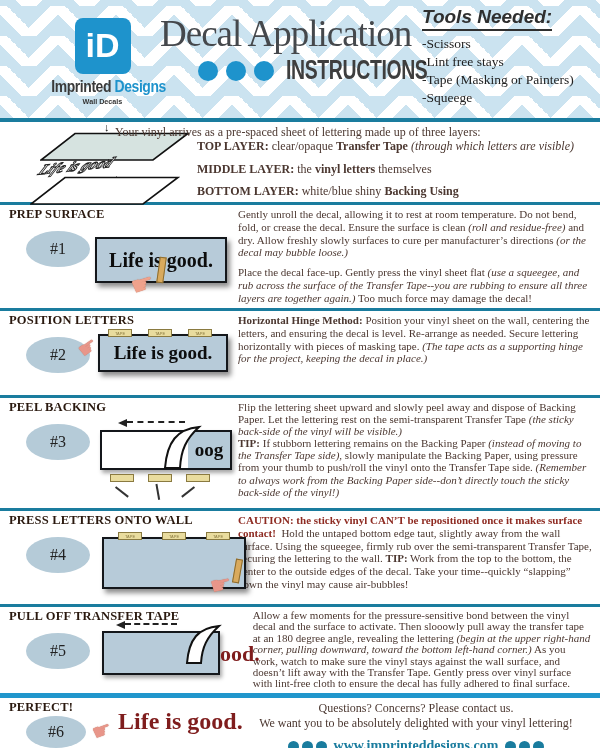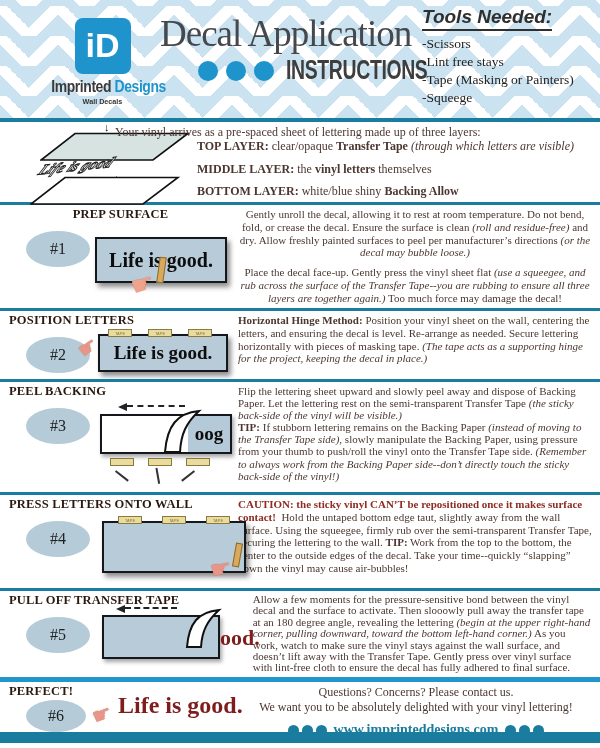--- a/index.html
+++ b/index.html
@@ -143,44 +143,44 @@
       <div class="dg-arrow" style="left:80px; top:30px;">↓</div>
       <div class="dg-text">Life is good</div>
       <div class="dg-arrow" style="left:88px; top:47px;">↓</div>
       <svg class="sheet" style="left:4px; top:50px;" width="150" height="30">
         <polygon points="35,1.5 148,1.5 113,28 1,28" fill="#ffffff" stroke="#111" stroke-width="1.6"></polygon>
       </svg>
     </div>
     <div class="intro-lead">Your vinyl arrives as a pre-spaced sheet of lettering made up of three layers:</div>
     <div class="intro-line il-0"><span class="b">TOP LAYER:</span><span> clear/opaque </span><span class="b">Transfer Tape</span><span> </span><span class="i">(through which letters are visible)</span></div>
     <div class="intro-line il-1"><span class="b">MIDDLE LAYER:</span><span> the </span><span class="b">vinyl letters</span><span> themselves</span></div>
-    <div class="intro-line il-2"><span class="b">BOTTOM LAYER:</span><span> white/blue shiny </span><span class="b">Backing Allow</span></div>
-  </div>
-  <div class="divider"></div>
-
-  <div class="step" style="height:103px;text-align:center;">
+    <div class="intro-line il-2"><span class="b">BOTTOM LAYER:</span><span> white/blue shiny </span><span class="b">Backing Using</span></div>
+  </div>
+  <div class="divider"></div>
+
+  <div class="step" style="height:103px;">
     <div class="step-left">
       <div class="step-title">PREP SURFACE</div>
       <div class="oval">#1</div>
       <div class="art" style="left:95px; top:28px; width:140px; height:70px;">
         <div class="decal-rect" style="left:0; top:4px; width:132px; height:46px;">
           <span class="decal-text" style="font-size:20px;">Life is good.</span>
         </div>
         <div class="squeegee" style="left:63px; top:24px; height:26px; transform:rotate(8deg);"></div>
         <div class="hand" style="left:36px; top:36px; font-size:26px; transform:rotate(-18deg);">☛</div>
       </div>
     </div>
     <div class="step-right">
-      <p><span>Gently unroll the decal, allowing it to rest at room temperature. Do not bend, fold, or crease the decal. Ensure the surface is clean </span><span class="i">(roll and residue-free)</span><span> and dry. Allow freshly painted surfaces to peel per manufacturer’s directions </span><span class="i">(or the decal may bubble loose.)</span></p>
+      <p><span>Gently unroll the decal, allowing it to rest at room temperature. Do not bend, fold, or crease the decal. Ensure the surface is clean </span><span class="i">(roll and residue-free)</span><span> and dry. Allow freshly slowly surfaces to cure per manufacturer’s directions </span><span class="i">(or the decal may bubble loose.)</span></p>
       <p><span>Place the decal face-up. Gently press the vinyl sheet flat </span><span class="i">(use a squeegee, and rub across the surface of the Transfer Tape--you are rubbing to ensure all three layers are together again.)</span><span> Too much force may damage the decal!</span></p>
     </div>
   </div>
   <div class="divider"></div>
 
-  <div class="step" style="height:68px;">
+  <div class="step" style="height:84px;">
     <div class="step-left">
       <div class="step-title">POSITION LETTERS</div>
       <div class="oval">#2</div>
       <div class="art" style="left:82px; top:16px; width:150px; height:50px;">
         <div class="decal-rect" style="left:16px; top:7px; width:130px; height:38px;">
           <span class="decal-text" style="font-size:19px;">Life is good.</span>
         </div>
         <div class="tape" style="left:26px; top:2px;">TAPE</div>
         <div class="tape" style="left:66px; top:2px;">TAPE</div>
         <div class="tape" style="left:106px; top:2px;">TAPE</div>

